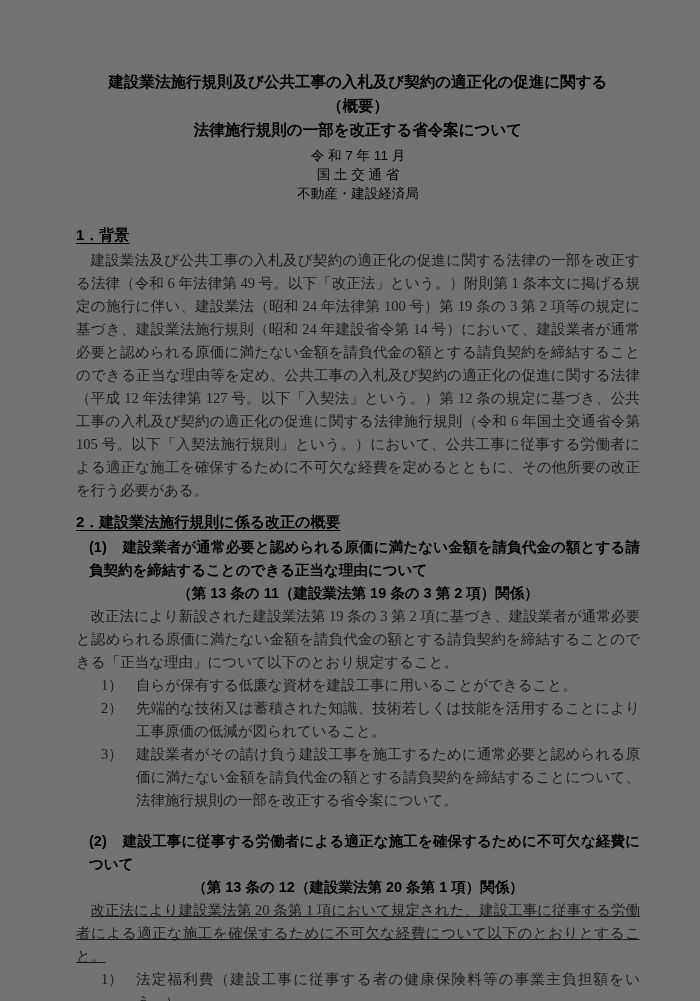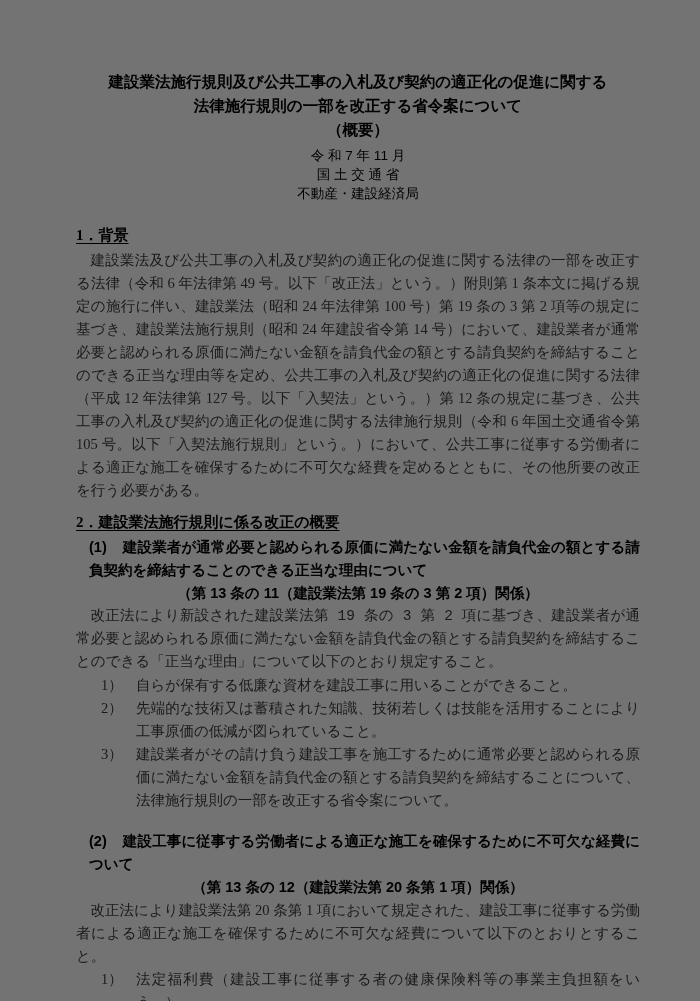--- a/index.html
+++ b/index.html
@@ -30,21 +30,21 @@
     margin-top: 4px;
     text-align: center;
     font-family: "Liberation Sans", "DejaVu Sans", sans-serif;
     font-size: 13.5px;
     line-height: 19px;
     color: #000000;
   }
 
   
   .section-heading {
-    font-family: Liberation Serif, serif;
+    font-family: Liberation Sans, sans-serif;
     font-weight: bold;
     font-size: 15px;
     line-height: 20px;
     color: #000000;
     text-decoration: underline;
     text-underline-offset: 3px;
     display: inline-block;
   }
   .section-1 { margin-top: 22px; }
   .section-2 { margin-top: 10px; }
@@ -93,22 +93,22 @@
 
   .spacer-small { height: 9px; }
 </style>
 </head>
 <body>
 
 <div class="page">
 
   <div class="doc-title">
     <div>建設業法施行規則及び公共工事の入札及び契約の適正化の促進に関する</div>
+    <div>（概要）</div>
     <div>法律施行規則の一部を改正する省令案について</div>
-    <div>（概要）</div>
   </div>
 
   <div class="meta-block">
     <div>令 和 7 年 11 月</div>
     <div>国 土 交 通 省</div>
     <div>不動産・建設経済局</div>
   </div>
 
   <div class="section-1">
     <span class="section-heading">1．背景</span>
@@ -117,21 +117,21 @@
 
   <div class="section-2">
     <span class="section-heading">2．建設業法施行規則に係る改正の概要</span>
 
     
     <div class="sub-item" style="margin-top:4px;">
       <div class="sub-heading">
         <span class="item-label">(1)</span><span>建設業者が通常必要と認められる原価に満たない金額を請負代金の額とする請負契約を締結することのできる正当な理由について</span>
       </div>
       <div class="ref-line">（第 13 条の 11（建設業法第 19 条の 3 第 2 項）関係）</div>
-      <p class="body-para" style="margin-top:0;font-family:Liberation Mono, monospace;">改正法により新設された建設業法第 19 条の 3 第 2 項に基づき、建設業者が通常必要と認められる原価に満たない金額を請負代金の額とする請負契約を締結することのできる「正当な理由」について以下のとおり規定すること。</p>
+      <p class="body-para" style="margin-top:0;">改正法により新設された建設業法第 19 条の 3 第 2 項に基づき、建設業者が通常必要と認められる原価に満たない金額を請負代金の額とする請負契約を締結することのできる「正当な理由」について以下のとおり規定すること。</p>
       <div class="num-list">
         <div class="num-list-item">
           <span class="li-num">1）</span>
           <span class="li-text">自らが保有する低廉な資材を建設工事に用いることができること。</span>
         </div>
         <div class="num-list-item">
           <span class="li-num">2）</span>
           <span class="li-text">先端的な技術又は蓄積された知識、技術若しくは技能を活用することにより工事原価の低減が図られていること。</span>
         </div>
         <div class="num-list-item">
@@ -142,21 +142,21 @@
     </div>
 
     <div class="spacer-small"></div>
 
     
     <div class="sub-item">
       <div class="sub-heading">
         <span class="item-label">(2)</span><span>建設工事に従事する労働者による適正な施工を確保するために不可欠な経費について</span>
       </div>
       <div class="ref-line">（第 13 条の 12（建設業法第 20 条第 1 項）関係）</div>
-      <p class="body-para" style="margin-top:0;">改正法により建設業法第 20 条第 1 項において規定された、建設工事に従事する労働者による適正な施工を確保するために不可欠な経費について以下のとおりとすること。</p>
+      <p class="body-para" style="margin-top:0;text-decoration:underline;">改正法により建設業法第 20 条第 1 項において規定された、建設工事に従事する労働者による適正な施工を確保するために不可欠な経費について以下のとおりとすること。</p>
       <div class="num-list">
         <div class="num-list-item">
           <span class="li-num">1）</span>
           <span class="li-text">法定福利費（建設工事に従事する者の健康保険料等の事業主負担額をいう。）</span>
         </div>
 
       </div>
     </div>
   </div>
 

